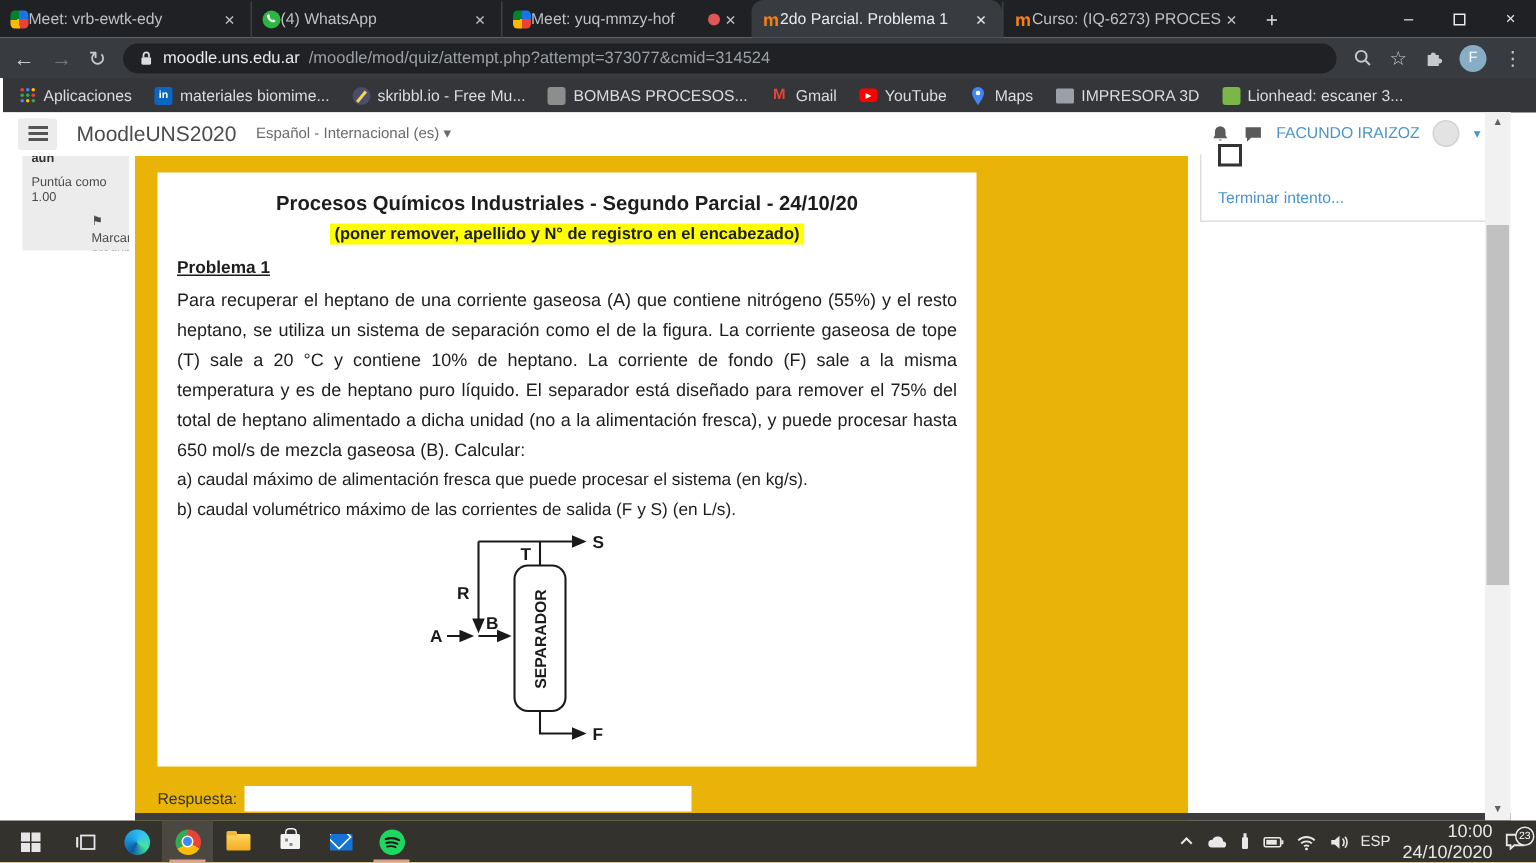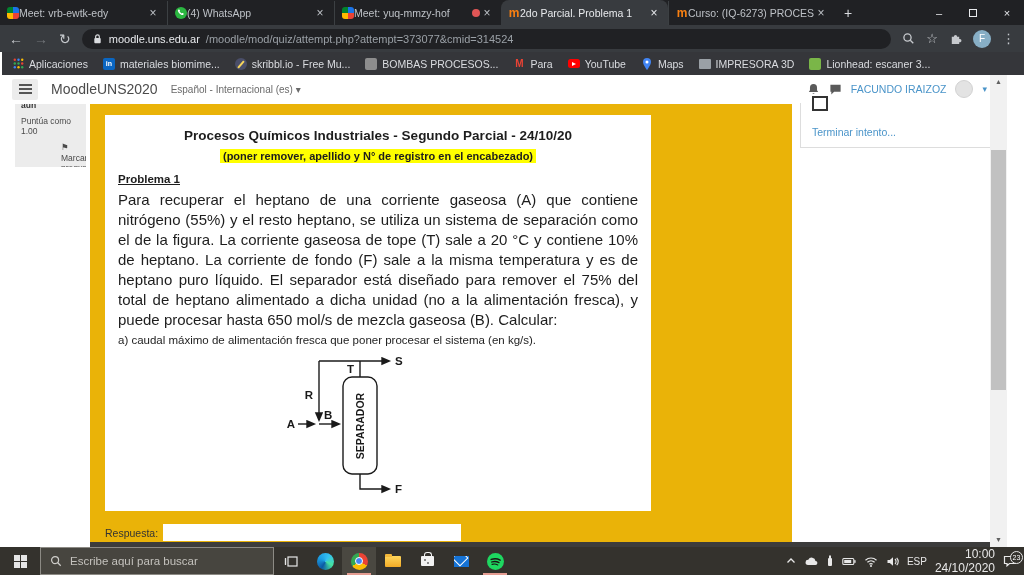--- a/index.html
+++ b/index.html
@@ -66,21 +66,21 @@
   .qinfo .frag { font-weight:bold; color:#333; margin-top:-4px; }
   .qinfo .grade { margin-top:5px; }
   .qinfo .flagrow { margin-top:5px;margin-left:40px; }
 
   .qarea { position:absolute; left:90px; top:1px; width:702px; height:443px; background:#eab308; }
   .paper { position:absolute; left:15px; top:11px; width:546px; height:396px; background:#fff; padding:13px 13px 0 13px; color:#1d1d1d; }
   .qtitle { text-align:center; font-weight:bold; font-size:13.5px; }
   .qsub { text-align:center; margin-top:7px; font-size:11px; font-weight:bold; }
   .qsub span { background:#ffff00; padding:1px 3px; }
   .qprob { margin-top:11px; font-size:11.5px; font-weight:bold; text-decoration:underline; }
-  .qtext { margin-top:5px; font-size:15px; line-height:20px; text-align:justify; }
+  .qtext { margin-top:5px; font-size:12px; line-height:20px; text-align:justify; }
   .qitem { font-size:11.5px; line-height:20px; }
   .fig { margin:1px 0 0 168px; }
 
   .answer-row { position:absolute; left:15px; top:420px; display:flex; align-items:center; gap:5px; font-size:10.5px; color:#333; }
   .answer-input { width:298px; height:17px; border:none; background:#fff; font-size:11px; padding:0 4px; outline:none; }
 
   .navbox { position:absolute; left:710px; top:0; width:202px; height:45px; background:#fff; border:1px solid #ddd; border-top:none; }
   .navbox { left:800px; }
   .navbtn { position:absolute; left:11px; top:-7px; width:16px; height:15px; border:2px solid #333; background:#fff; }
   .finish-link { position:absolute; left:11px; top:23px; font-size:10.5px; color:#4a94c9; }
@@ -226,21 +226,21 @@
     <span class="bm">
       <span class="bm-ic ic-skribbl"></span>
       <span>skribbl.io - Free Mu...</span>
     </span>
     <span class="bm">
       <span class="bm-ic ic-bombas"></span>
       <span>BOMBAS PROCESOS...</span>
     </span>
     <span class="bm">
       <span class="bm-ic ic-gmail">M</span>
-      <span>Para</span>
+      <span>Gmail</span>
     </span>
     <span class="bm">
       <span class="bm-ic ic-yt"></span>
       <span>YouTube</span>
     </span>
     <span class="bm">
       <span class="bm-ic">
           <svg width="10" height="12" viewBox="0 0 10 12">
             <path d="M5 0a4 4 0 0 1 4 4c0 2.8-4 8-4 8S1 6.8 1 4a4 4 0 0 1 4-4z" fill="#4285f4"></path>
             <circle cx="5" cy="4" r="1.5" fill="#fff"></circle>
@@ -288,21 +288,22 @@
         <div class="grade">Puntúa como 1.00</div>
         <div class="flagrow"><span>⚑</span> <span>Marcar pregunta</span></div>
       </div>
 
       <div class="qarea">
         <div class="paper">
           <div class="qtitle">Procesos Químicos Industriales  - Segundo Parcial - 24/10/20</div>
           <div class="qsub"><span>(poner remover, apellido y N° de registro en el encabezado)</span></div>
           <div class="qprob">Problema 1</div>
           <div class="qtext">Para recuperar el heptano de una corriente gaseosa (A) que contiene nitrógeno (55%) y el resto heptano, se utiliza un sistema de separación como el de la figura. La corriente gaseosa de tope (T) sale a 20 °C y contiene 10% de heptano. La corriente de fondo (F) sale a la misma temperatura y es de heptano puro líquido. El separador está diseñado para remover el 75% del total de heptano alimentado a dicha unidad (no a la alimentación fresca), y puede procesar hasta 650 mol/s de mezcla gaseosa (B). Calcular:</div>
-          <div class="qitem">a) caudal máximo de alimentación fresca que poner procesar el sistema (en kg/s).</div>
+          <div class="qitem">a) caudal máximo de alimentación fresca que puede procesar el sistema (en kg/s).</div>
+          <div class="qitem">b) caudal volumétrico máximo de las corrientes de salida (F y S) (en L/s).</div>
 
           
           <svg class="fig" width="170" height="150" viewBox="0 0 170 150" font-family="Liberation Sans, sans-serif">
             <defs>
               <marker id="ah" markerWidth="8" markerHeight="8" refX="5.5" refY="3" orient="auto">
                   <path d="M0 0L7 3L0 6z" fill="#1a1a1a"></path>
                 </marker>
             </defs>
             <rect x="57" y="26" width="34" height="97" rx="9" fill="#fff" stroke="#1a1a1a" stroke-width="1.4"></rect>
             <text transform="translate(78 75) rotate(-90)" text-anchor="middle" font-size="10.5" font-weight="bold" fill="#1a1a1a">SEPARADOR</text>
@@ -344,27 +345,20 @@
 
   <div class="taskbar">
     <div class="startbtn">
         <span class="winlogo">
           <i></i>
           <i></i>
           <i></i>
           <i></i>
         </span>
       </div>
-    <div class="tsearch">
-      <svg width="12" height="12" viewBox="0 0 13 13">
-          <circle cx="5.5" cy="5.5" r="3.8" fill="none" stroke="#cfcecb" stroke-width="1.3"></circle>
-          <path d="M8.4 8.4l3.2 3.2" stroke="#cfcecb" stroke-width="1.3"></path>
-        </svg>
-      <input type="text" placeholder="Escribe aquí para buscar" style="">
-    </div>
     <div class="tbtn">
       <svg width="15" height="13" viewBox="0 0 15 13">
           <rect x="4" y="2" width="9" height="9" fill="none" stroke="#e6e6e6" stroke-width="1.2"></rect>
           <path d="M1.5 3.5v6M1.5 3.5 M1.5 9.5" stroke="#e6e6e6" stroke-width="1.2"></path>
           <path d="M1.5 3v7" stroke="#e6e6e6" stroke-width="1.2"></path>
         </svg>
     </div>
     <div class="tbtn">
         <span class="edge-ic"></span>
       </div>

